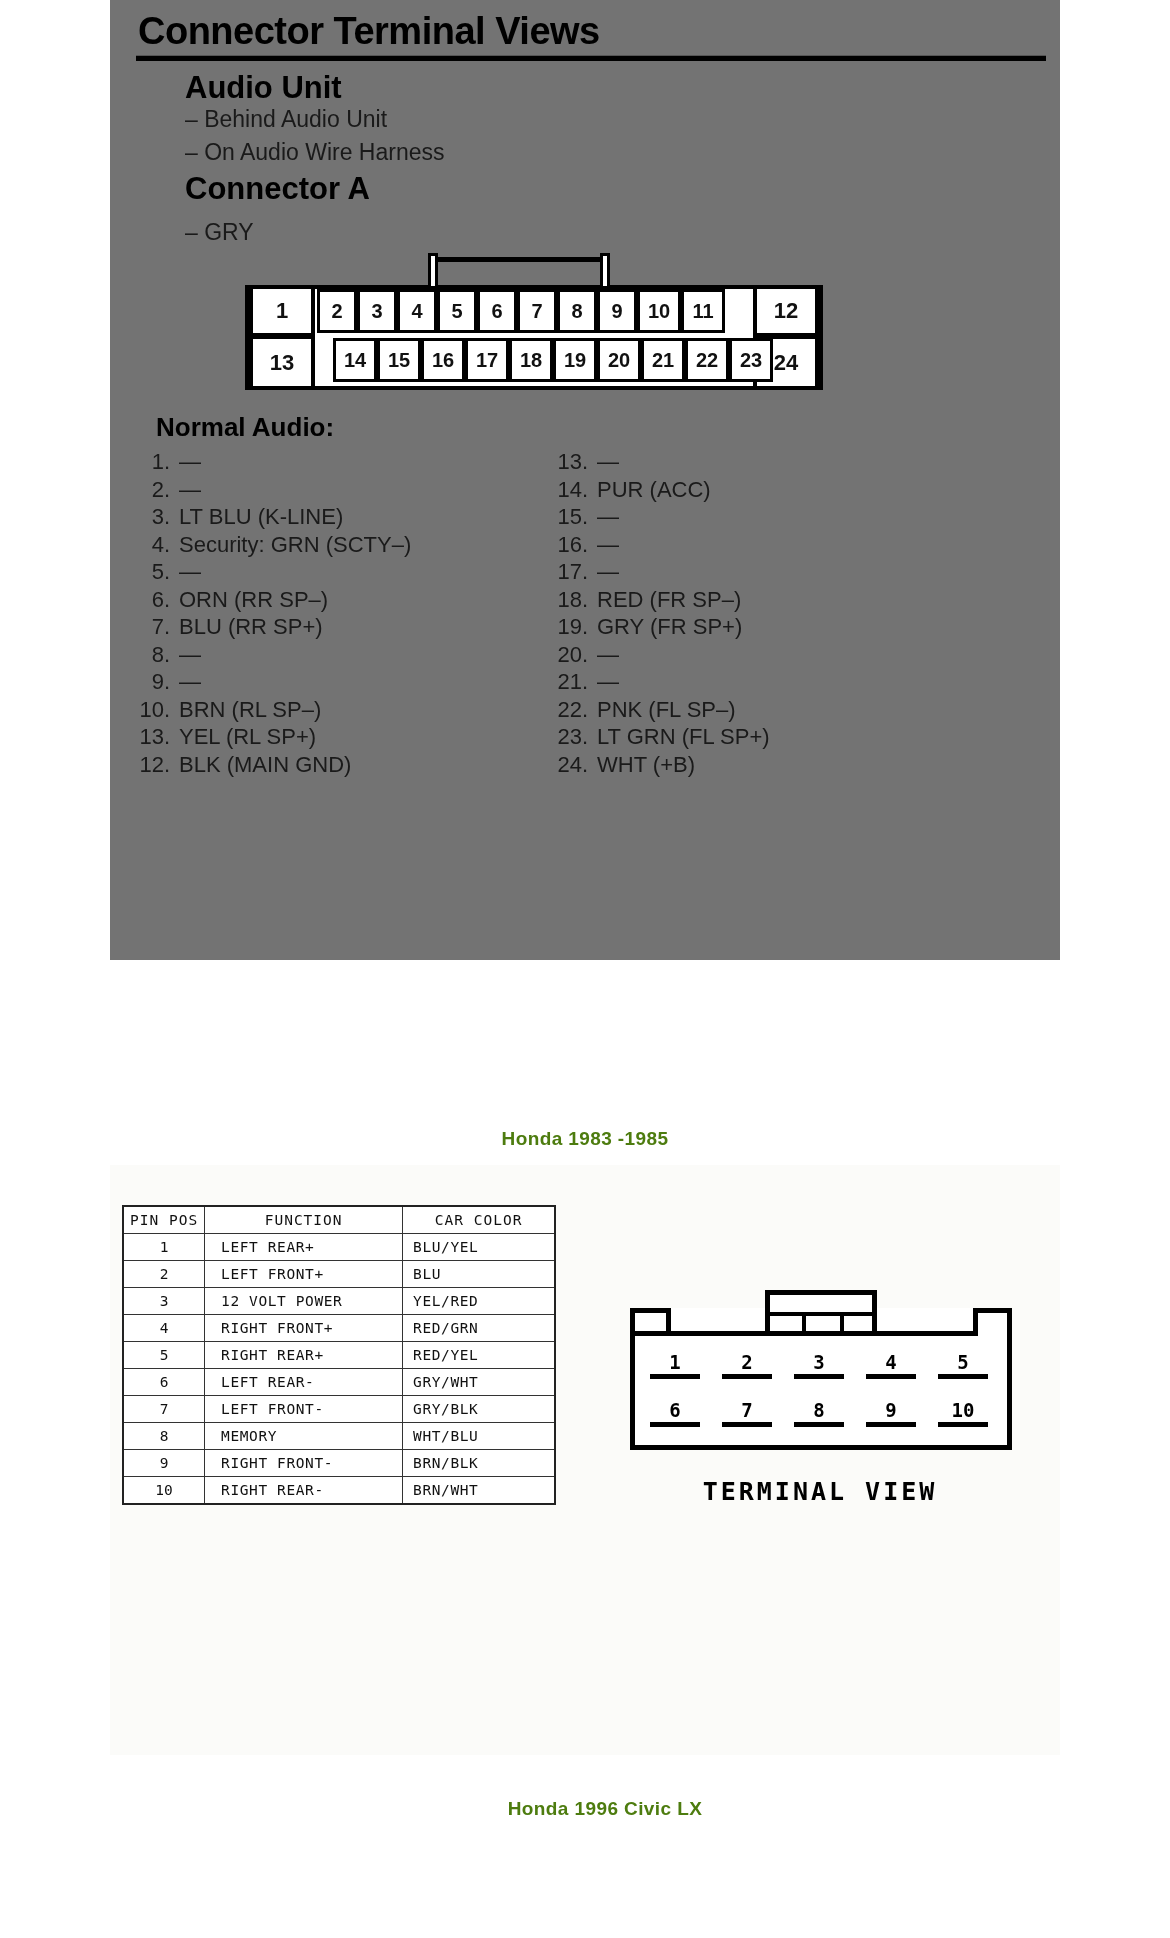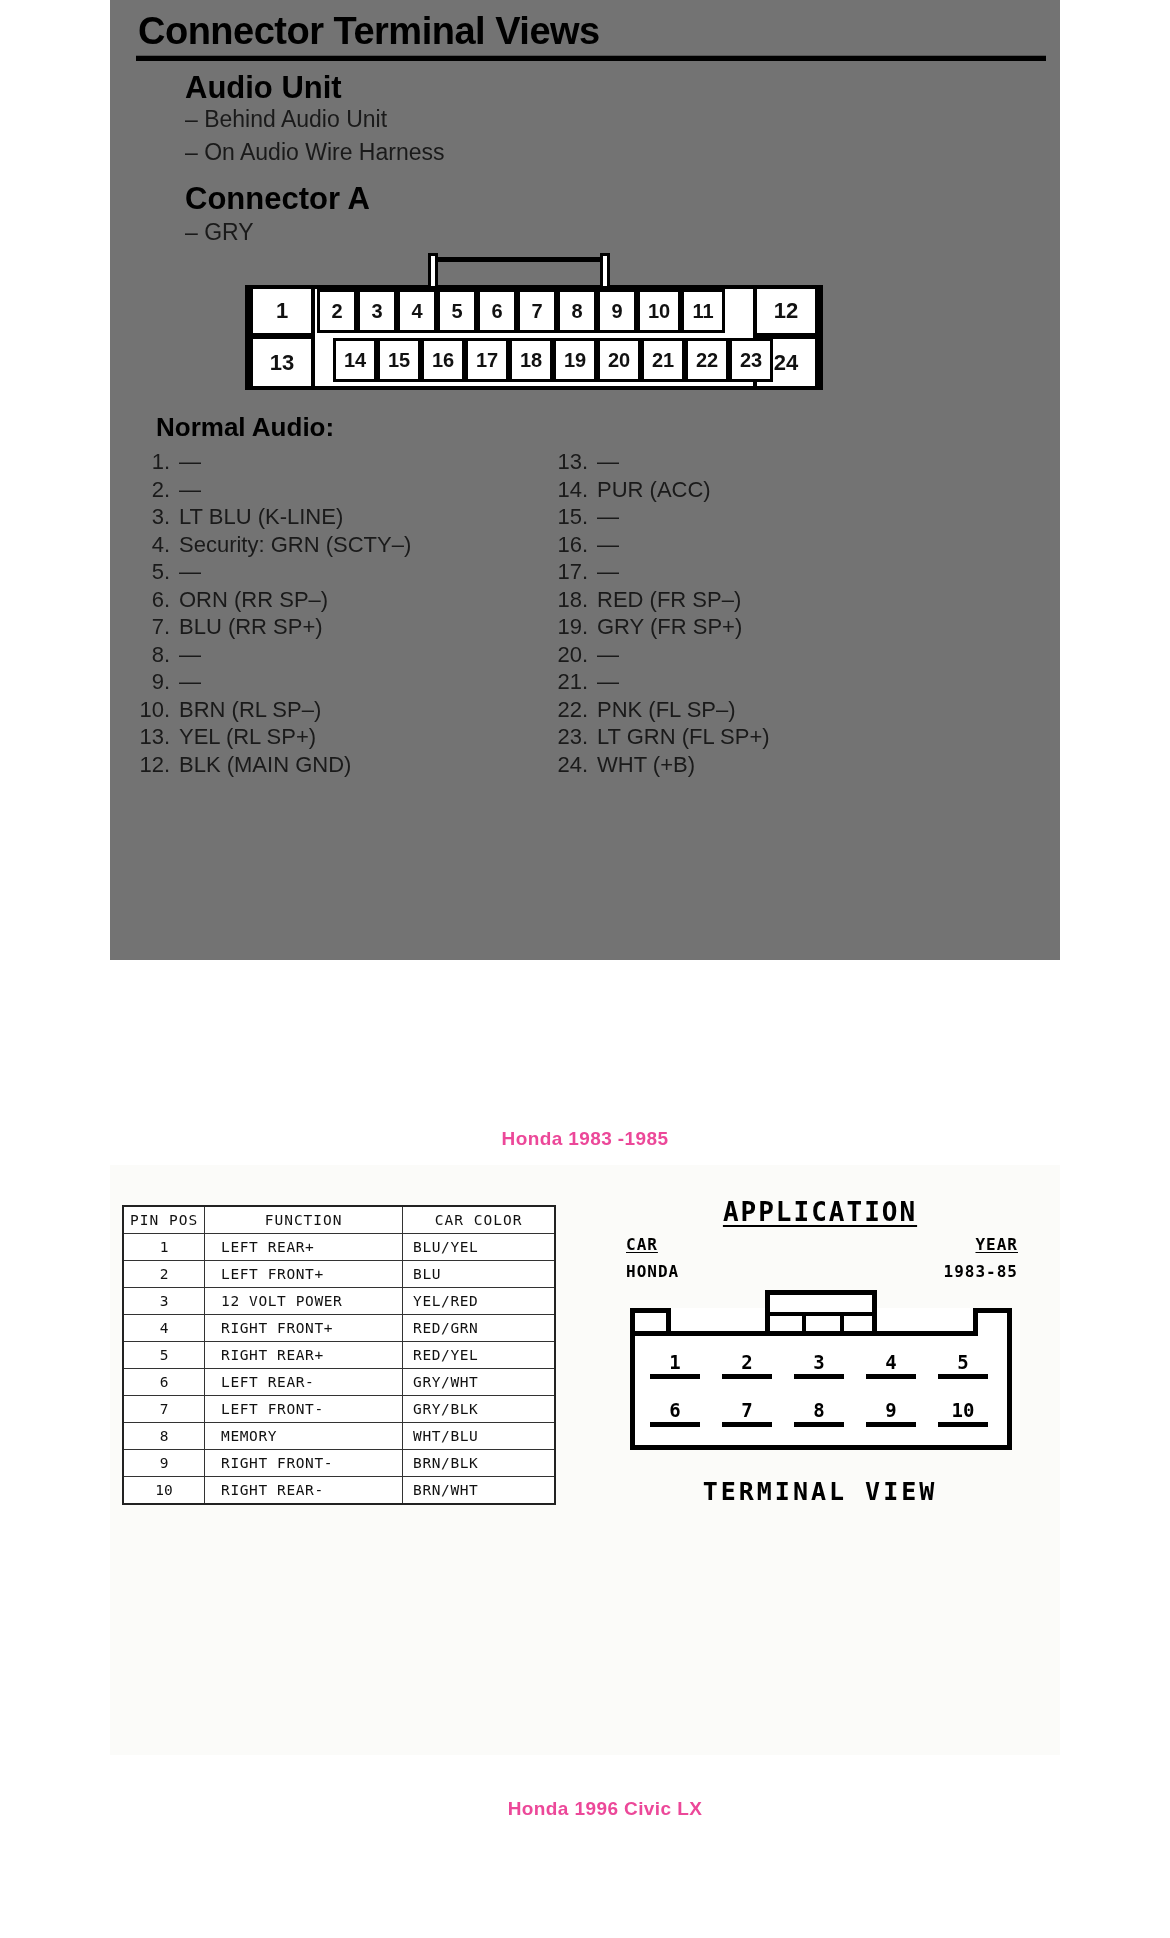--- a/index.html
+++ b/index.html
@@ -151,21 +151,21 @@
   }
 
   
   .caption {
     position: absolute;
     width: 100%;
     text-align: center;
     font-size: 19px;
     font-weight: bold;
     font-family: "Liberation Sans", sans-serif;
-    color: #ec4899;
+    color: #4d7c0f;
     letter-spacing: 0.4px;
   }
 
   
   #panel-two {
     position: absolute;
     left: 110px;
     top: 1165px;
     width: 950px;
     height: 590px;
@@ -317,21 +317,21 @@
 <div id="panel-one">
   <div id="panel-one-inner">
 
     <div class="doc-title">Connector Terminal Views</div>
     <div class="title-rule"></div>
 
     <div class="h2" style="left:75px; top:70px;">Audio Unit</div>
     <div class="bullet-line" style="left:75px; top:106px;">– Behind Audio Unit</div>
     <div class="bullet-line" style="left:75px; top:139px;">– On Audio Wire Harness</div>
 
-    <div class="h2" style="left:75px; top:181px;">Connector A</div>
+    <div class="h2" style="left:75px; top:171px;">Connector A</div>
     <div class="bullet-line" style="left:75px; top:219px;">– GRY</div>
 
     <div id="connector-a-graphic">
       <div class="conn-body"></div>
       <div class="conn-latch-bar"></div>
       <div class="conn-latch-leg left"></div>
       <div class="conn-latch-leg right"></div>
 
       <div class="pin-end" style="left:4px; top:40px; width:66px; height:52px;">1</div>
       <div class="pin-end" style="left:4px; top:90px; width:66px; height:55px;">13</div>
@@ -456,31 +456,20 @@
             <td class="c-col">BRN/BLK</td>
           </tr>
         <tr>
             <td class="c-pin">10</td>
             <td class="c-fn">RIGHT REAR-</td>
             <td class="c-col">BRN/WHT</td>
           </tr>
       </tbody>
     </table>
 
-    <div id="application-block">
-      <div id="application-title">APPLICATION</div>
-      <div class="app-row">
-        <div class="app-cell head">CAR</div>
-        <div class="app-cell head">YEAR</div>
-      </div>
-      <div class="app-row">
-        <div class="app-cell">HONDA</div>
-        <div class="app-cell">1983-85</div>
-      </div>
-    </div>
 
     <div id="terminal-view-graphic">
       <div id="tv-shell"></div>
 
       <div class="tv-shoulder" style="left:0px;"></div>
       <div class="tv-shoulder-h" style="left:0px; width:40px;"></div>
       <div class="tv-top-seg" style="left:0px; width:40px;"></div>
       <div class="tv-shoulder" style="left:36px;"></div>
       <div class="tv-shoulder-h" style="left:36px; width:104px;"></div>
 

